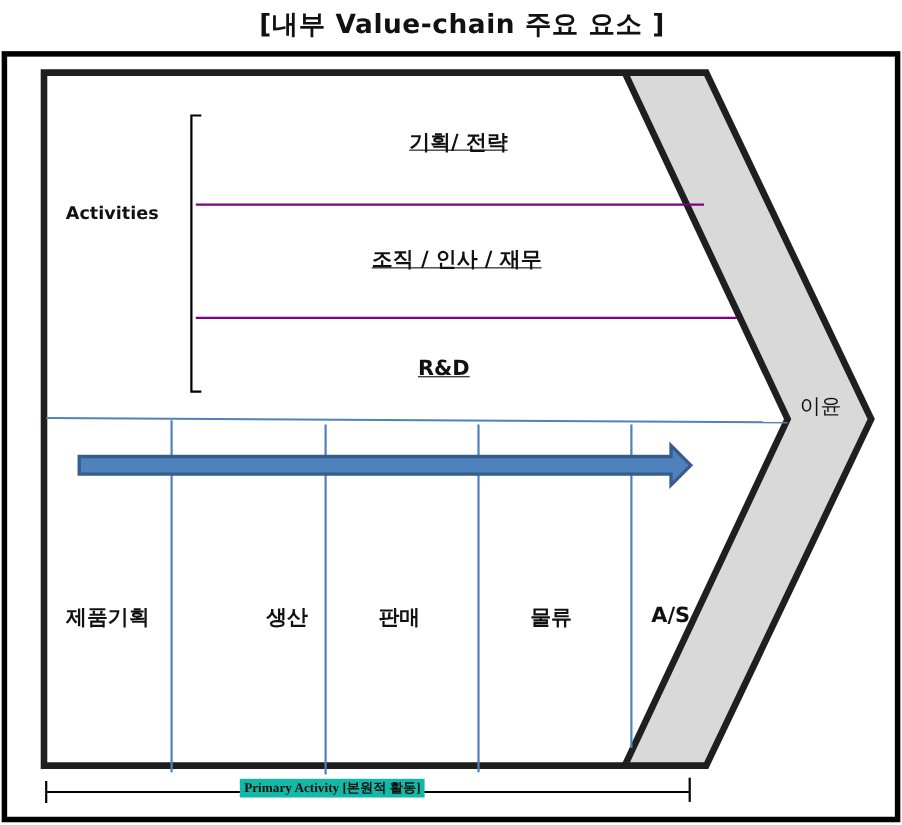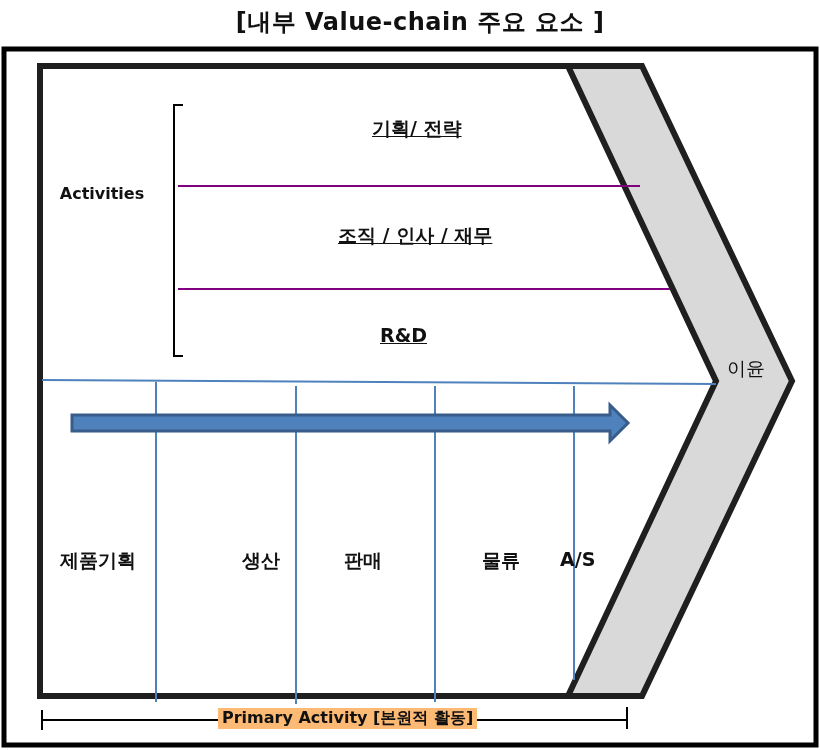--- a/index.html
+++ b/index.html
@@ -6,21 +6,21 @@
   body { width: 820px; height: 750px; position: relative; overflow: hidden;
          font-family: "DejaVu Sans", "Liberation Sans", sans-serif; color: #111; }
   .title { position: absolute; left: 0; top: 6px; width: 840px; text-align: center;
            font-size: 24px; font-weight: bold; letter-spacing: 0.5px; }
   svg.diagram { position: absolute; left: 0; top: 0; }
   .lbl { position: absolute; font-weight: bold; white-space: nowrap; text-align: center; }
   .sup-label { left: 44px; top: 182px; width: 116px; font-size: 16px; line-height: 23px; }
   .sup-item { font-size: 19px; text-decoration: underline; }
   .prim-item { font-size: 19px; top: 548px; }
   .profit { font-size: 19px; left: 727px; top: 356px; font-weight: normal; }
-  .primary-caption { left: 218px; top: 708px; font-size: 16px; background: #fdba74; padding: 0 4px; }
+  .primary-caption { left: 218px; top: 708px; font-size: 12px; background: #14b8a6; padding: 0 4px; font-family: Liberation Serif, serif; }
 </style>
 </head>
 <body>
 
 <div class="title">[내부 Value-chain 주요 요소 ]</div>
 
 <svg class="diagram" width="820" height="750" viewBox="0 0 820 750">
 
   <rect x="4" y="49" width="812" height="696" fill="none" stroke="#000" stroke-width="5"></rect>
 
@@ -53,17 +53,17 @@
 </div>
 
 <div class="lbl sup-item" style="left:372px; top:116px;">기획/ 전략</div>
 <div class="lbl sup-item" style="left:338px; top:223px;">조직 / 인사 / 재무</div>
 <div class="lbl sup-item" style="left:380px; top:324px;">R&amp;D</div>
 
 <div class="lbl prim-item" style="left:60px;">제품기획</div>
 <div class="lbl prim-item" style="left:206px;margin-left:36px;">생산</div>
 <div class="lbl prim-item" style="left:344px;">판매</div>
 <div class="lbl prim-item" style="left:482px;">물류</div>
-<div class="lbl prim-item" style="left:560px;">A/S</div>
+<div class="lbl prim-item" style="left:592px;">A/S</div>
 
 <div class="lbl profit">이윤</div>
 
 <div class="lbl primary-caption">Primary Activity [본원적 활동]</div>
 
 </body></html>

